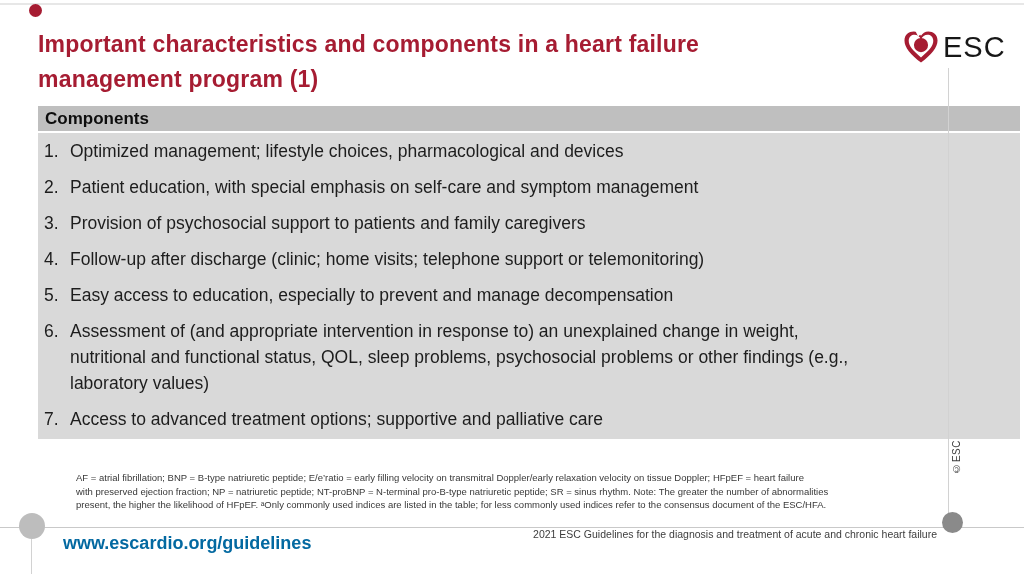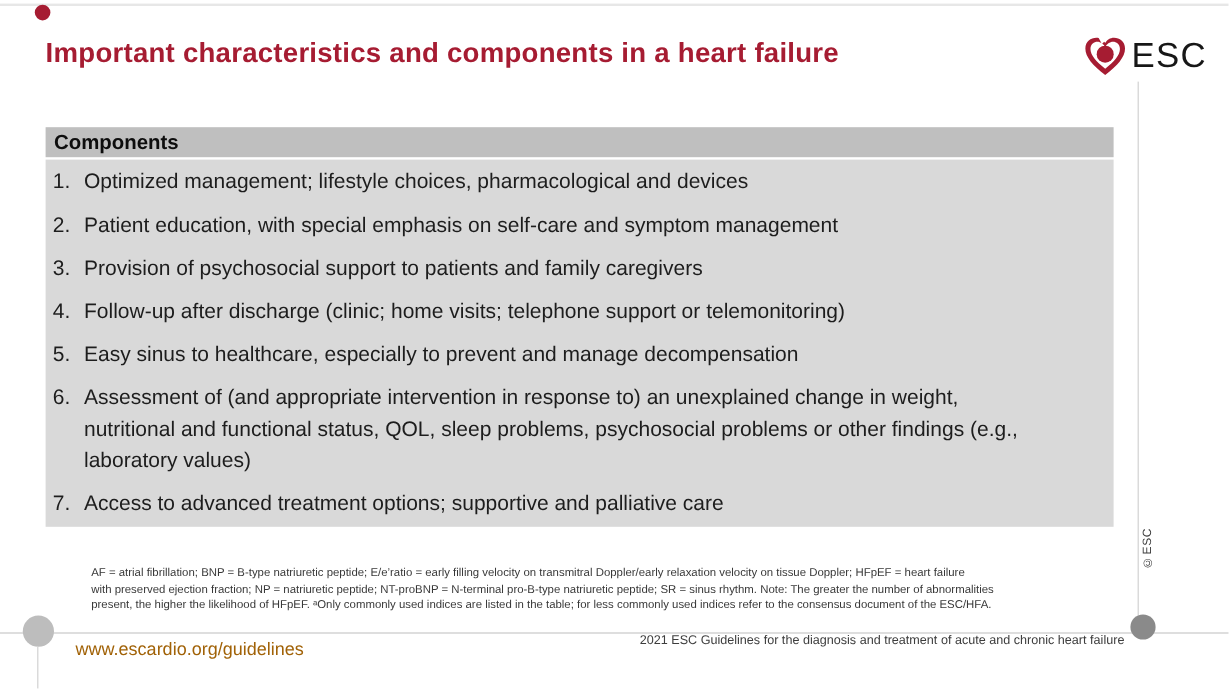--- a/index.html
+++ b/index.html
@@ -10,56 +10,57 @@
   .top-rule{position:absolute;top:3px;left:0;width:1024px;height:2px;background:#e7e7e7;}
   .red-dot{position:absolute;left:29px;top:4px;width:13px;height:13px;border-radius:50%;background:#a61c32;}
 
   .title{position:absolute;left:38px;top:27px;width:840px;color:#a61c32;
     font-size:23px;font-weight:bold;line-height:35px;letter-spacing:.2px;}
 
   .esc-logo{position:absolute;left:902px;top:30px;display:flex;align-items:flex-end;}
   .esc-logo svg{width:38px;height:34px;display:block;}
   .esc-logo .esc-text{font-size:29px;font-weight:500;color:#171717;letter-spacing:1px;margin-left:3px;line-height:34px;}
 
-  .tbl{position:absolute;left:38px;top:106px;width:890px;}
+  .tbl{position:absolute;left:38px;top:106px;width:982px;}
   .tbl-header{background:#bfbfbf;height:25px;line-height:25px;padding-left:7px;
     font-size:17px;font-weight:bold;color:#0d0d0d;margin-bottom:2px;}
   .tbl-body{background:#d9d9d9;padding:5px 8px 5px 6px;}
   .row{display:flex;font-size:17.5px;line-height:26px;color:#1d1d1d;margin-bottom:10px;}
   .row:last-child{margin-bottom:2px;}
   .row .num{flex:0 0 26px;}
   .row .txt{flex:1;max-width:800px;}
 
   .footnote{position:absolute;left:40px;top:471px;width:900px;
     font-size:9.5px;line-height:13.5px;color:#383838;margin-left:36px;}
 
   .v-rule-right{position:absolute;left:948px;top:68px;width:1px;height:450px;background:#d2d2d2;}
   .copyright-v{position:absolute;left:951px;top:440px;font-size:10px;color:#3c3c3c;
     writing-mode:vertical-rl;transform:rotate(180deg);letter-spacing:.5px;}
 
   .footer-rule{position:absolute;left:0;top:527px;width:1024px;height:1px;background:#c9c9c9;}
   .dot-left{position:absolute;left:19px;top:513px;width:26px;height:26px;border-radius:50%;background:#bdbdbd;}
   .dot-right{position:absolute;left:942px;top:512px;width:21px;height:21px;border-radius:50%;background:#8a8a8a;}
   .v-rule-left{position:absolute;left:31px;top:539px;width:1px;height:35px;background:#d2d2d2;}
 
-  .website{position:absolute;left:63px;top:533px;font-size:15px;font-weight:normal;
-    color:#a16207;text-decoration:none;}
+  .website{position:absolute;left:63px;top:533px;font-size:18px;font-weight:bold;
+    color:#0369a1;text-decoration:none;}
   .citation{position:absolute;right:87px;top:528px;text-align:left;
     font-size:10.5px;line-height:13px;color:#3d3d3d;}
 </style>
 </head>
 <body>
 
 <div class="slide">
 
   <div class="top-rule"></div>
   <div class="red-dot"></div>
 
   <div class="title">
     <div>Important characteristics and components in a heart failure</div>
+    <div>management program (1)</div>
   </div>
 
   <div class="esc-logo">
     <span>
       <svg viewBox="0 0 40 36" aria-hidden="true">
         <path fill="#a61c32" d="M20 34.5 C9 26 2.5 18.5 2.5 11 C2.5 4.8 7.3 1.5 12.2 1.5 C15.7 1.5 18.6 3.4 20 6.2 C21.4 3.4 24.3 1.5 27.8 1.5 C32.7 1.5 37.5 4.8 37.5 11 C37.5 18.5 31 26 20 34.5 Z"></path>
         <path fill="#ffffff" d="M20 29 C12 22.5 7 17 7 11.5 C7 7 10.3 5 13 5 C16 5 18.8 7 20 10 C21.2 7 24 5 27 5 C29.7 5 33 7 33 11.5 C33 17 28 22.5 20 29 Z"></path>
         <circle cx="20" cy="16" r="7.5" fill="#a61c32"></circle>
         <path fill="#ffffff" d="M14 1 L22 2.5 L17 7 Z"></path>
       </svg>
@@ -86,21 +87,21 @@
           <span class="txt">Provision of psychosocial support to patients and family caregivers</span>
         </div>
 
         <div class="row">
           <span class="num">4.</span>
           <span class="txt">Follow-up after discharge (clinic; home visits; telephone support or telemonitoring)</span>
         </div>
 
         <div class="row">
           <span class="num">5.</span>
-          <span class="txt">Easy sinus to healthcare, especially to prevent and manage decompensation</span>
+          <span class="txt">Easy access to education, especially to prevent and manage decompensation</span>
         </div>
 
         <div class="row">
           <span class="num">6.</span>
           <span class="txt">Assessment of (and appropriate intervention in response to) an unexplained change in weight, nutritional and functional status, QOL, sleep problems, psychosocial problems or other findings (e.g., laboratory values)</span>
         </div>
 
         <div class="row">
           <span class="num">7.</span>
           <span class="txt">Access to advanced treatment options; supportive and palliative care</span>

